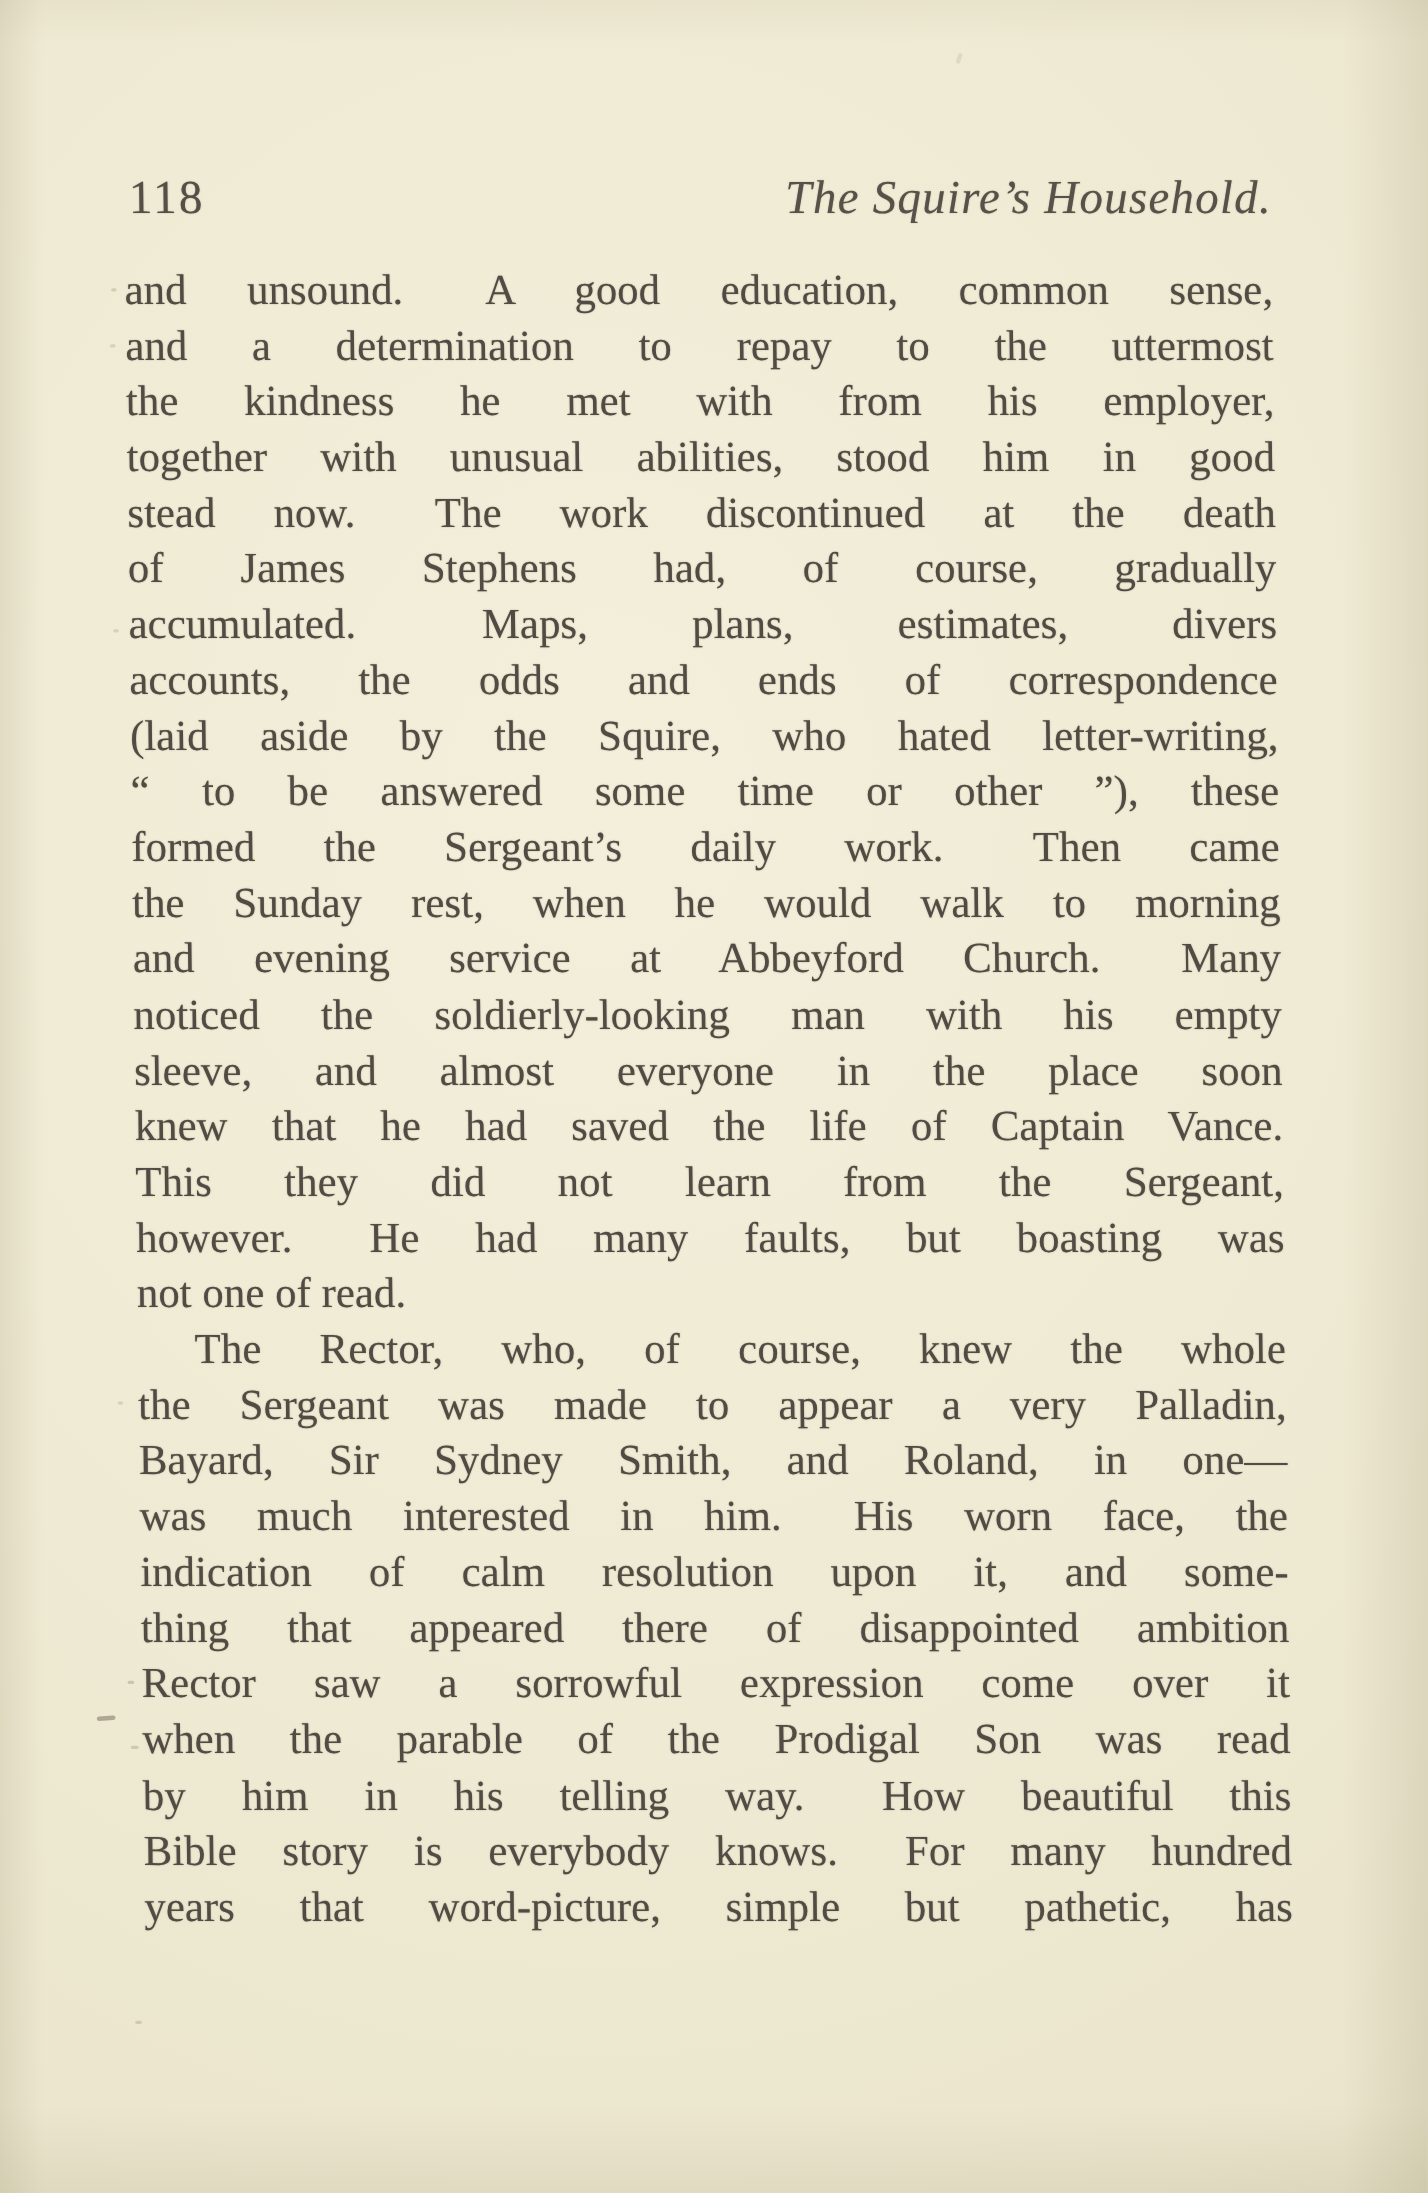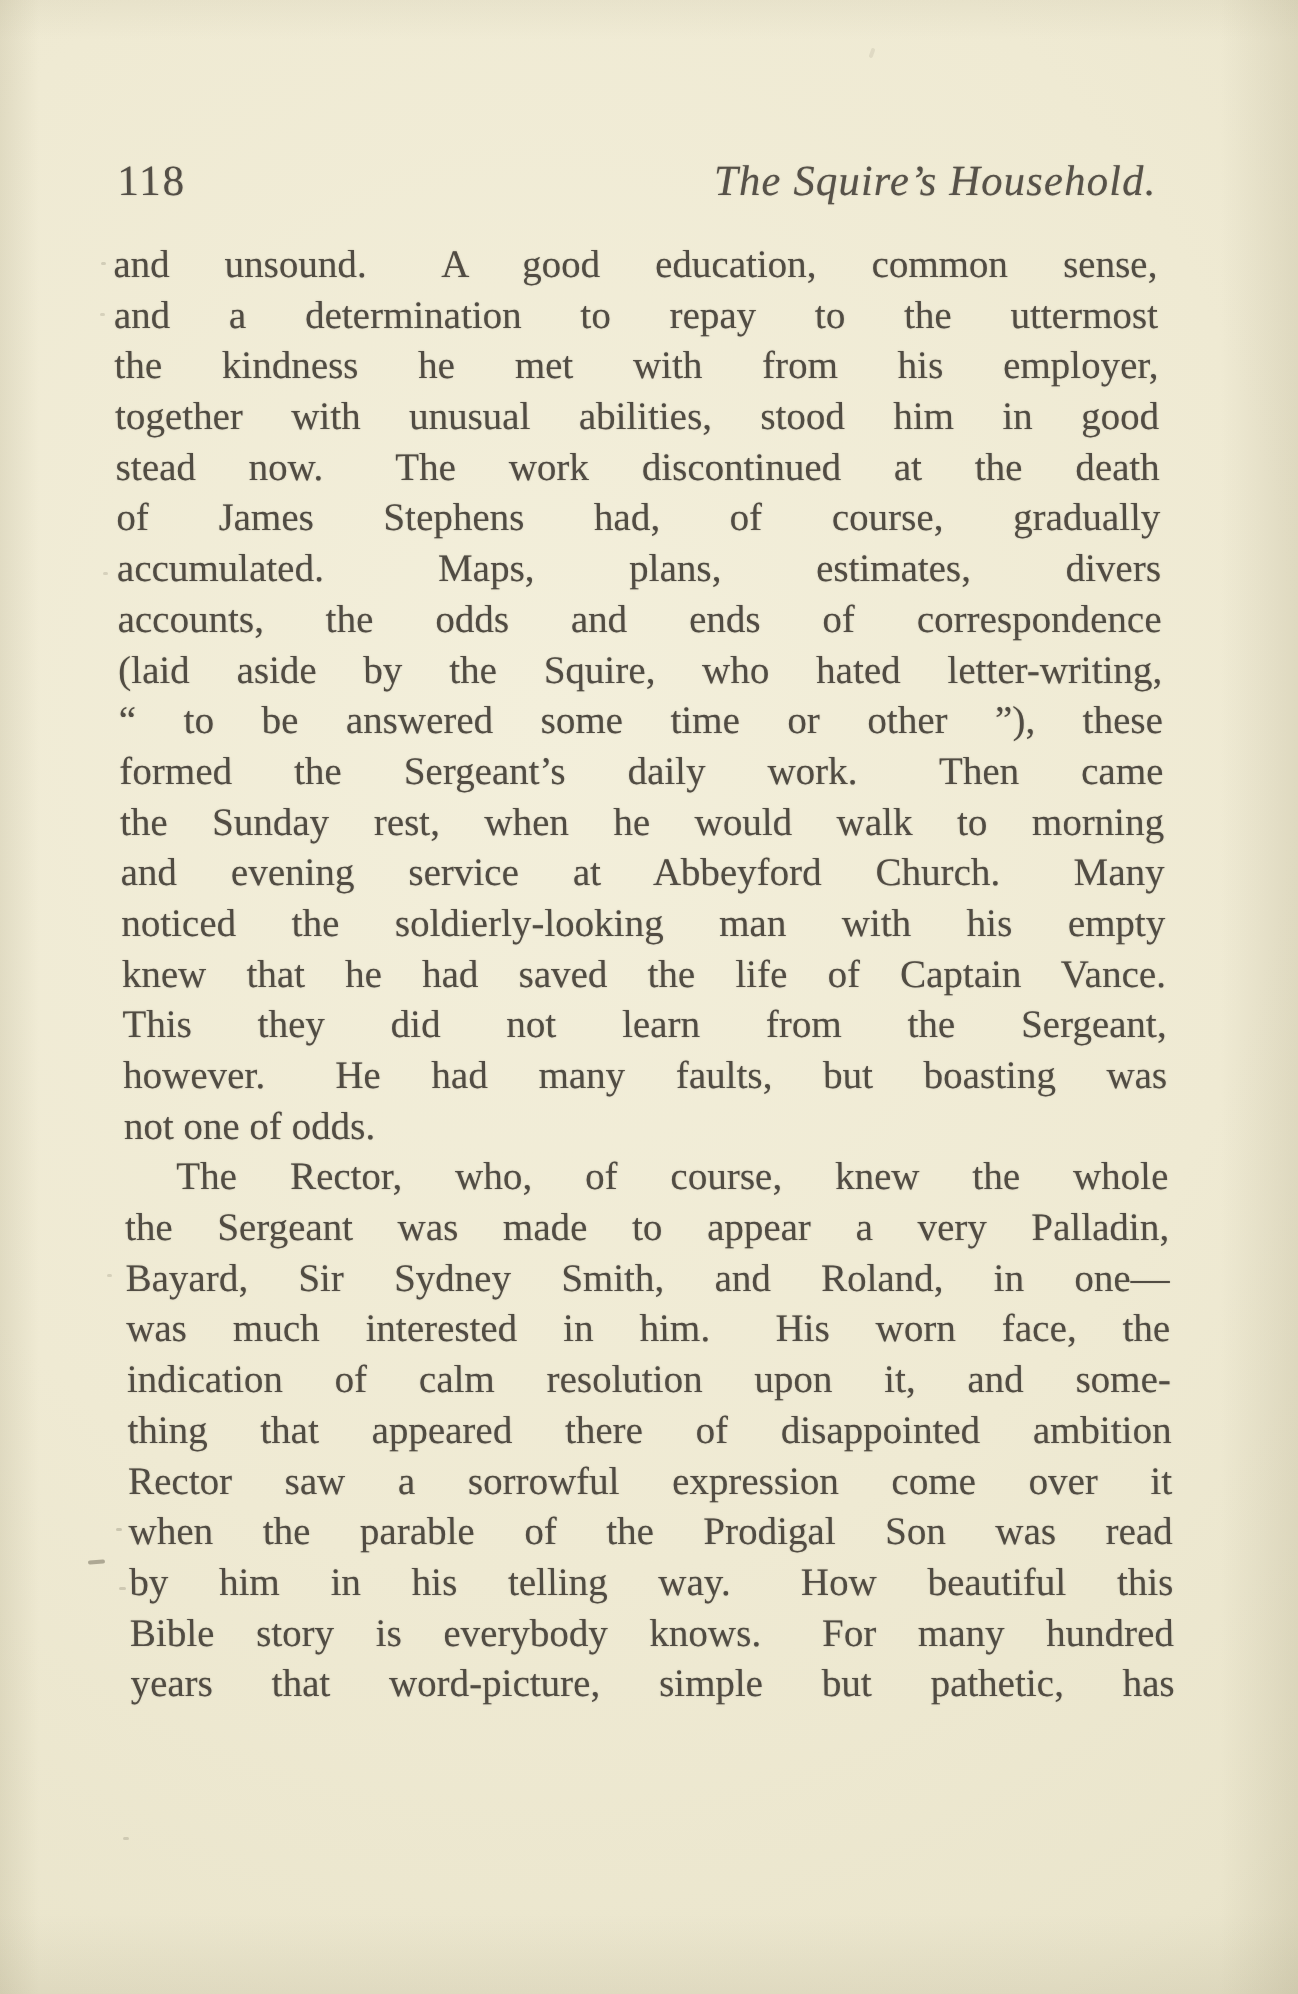--- a/index.html
+++ b/index.html
@@ -112,24 +112,25 @@
           <div class="line">stead now.  The work discontinued at the death</div>
           <div class="line">of James Stephens had, of course, gradually</div>
           <div class="line">accumulated.  Maps, plans, estimates, divers</div>
           <div class="line">accounts, the odds and ends of correspondence</div>
           <div class="line">(laid aside by the Squire, who hated letter-writing,</div>
           <div class="line">“ to be answered some time or other ”), these</div>
           <div class="line">formed the Sergeant’s daily work.  Then came</div>
           <div class="line">the Sunday rest, when he would walk to morning</div>
           <div class="line">and evening service at Abbeyford Church.  Many</div>
           <div class="line">noticed the soldierly-looking man with his empty</div>
+          <div class="line">sleeve, and almost everyone in the place soon</div>
           <div class="line">knew that he had saved the life of Captain Vance.</div>
           <div class="line">This they did not learn from the Sergeant,</div>
           <div class="line">however.  He had many faults, but boasting was</div>
-          <div class="line last">not one of odds.</div>
+          <div class="line last">not one of read.</div>
         </div>
         <div class="paragraph">
           <div class="line indent">The Rector, who, of course, knew the whole</div>
           <div class="line">the Sergeant was made to appear a very Palladin,</div>
           <div class="line">Bayard, Sir Sydney Smith, and Roland, in one—</div>
           <div class="line">was much interested in him.  His worn face, the</div>
           <div class="line">indication of calm resolution upon it, and some-</div>
           <div class="line">thing that appeared there of disappointed ambition</div>
           <div class="line">Rector saw a sorrowful expression come over it</div>
           <div class="line">when the parable of the Prodigal Son was read</div>

